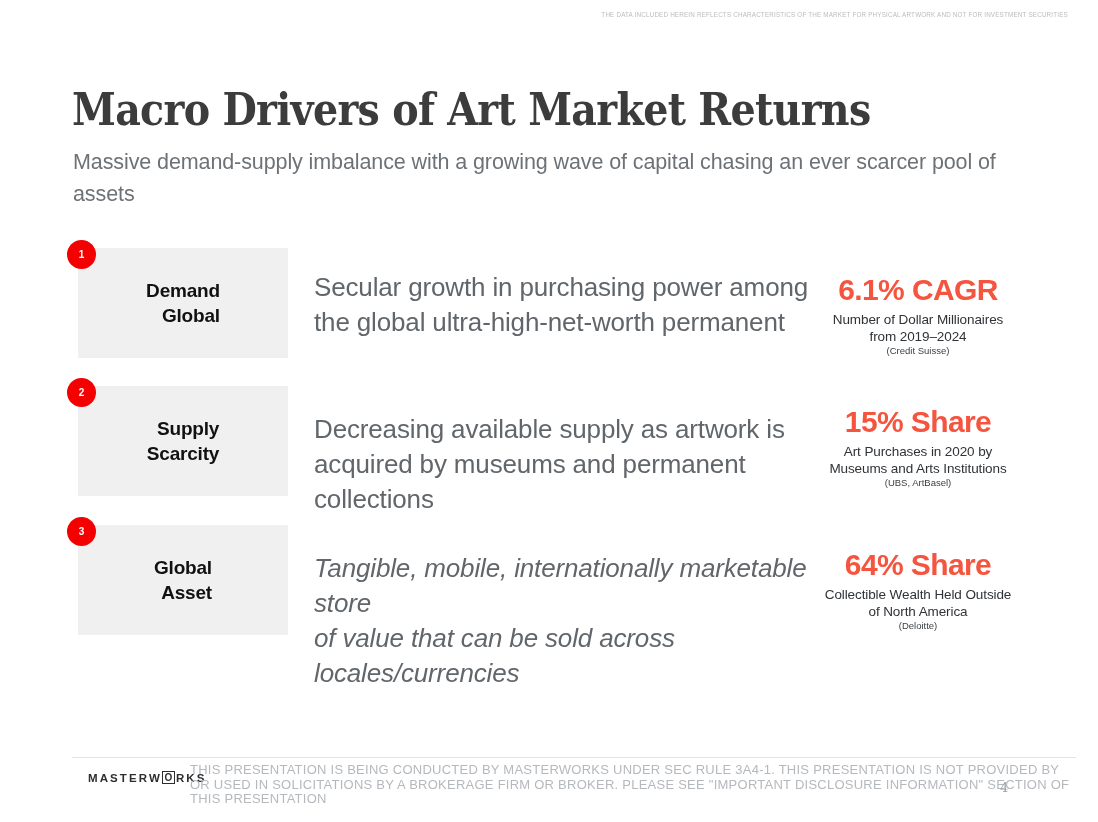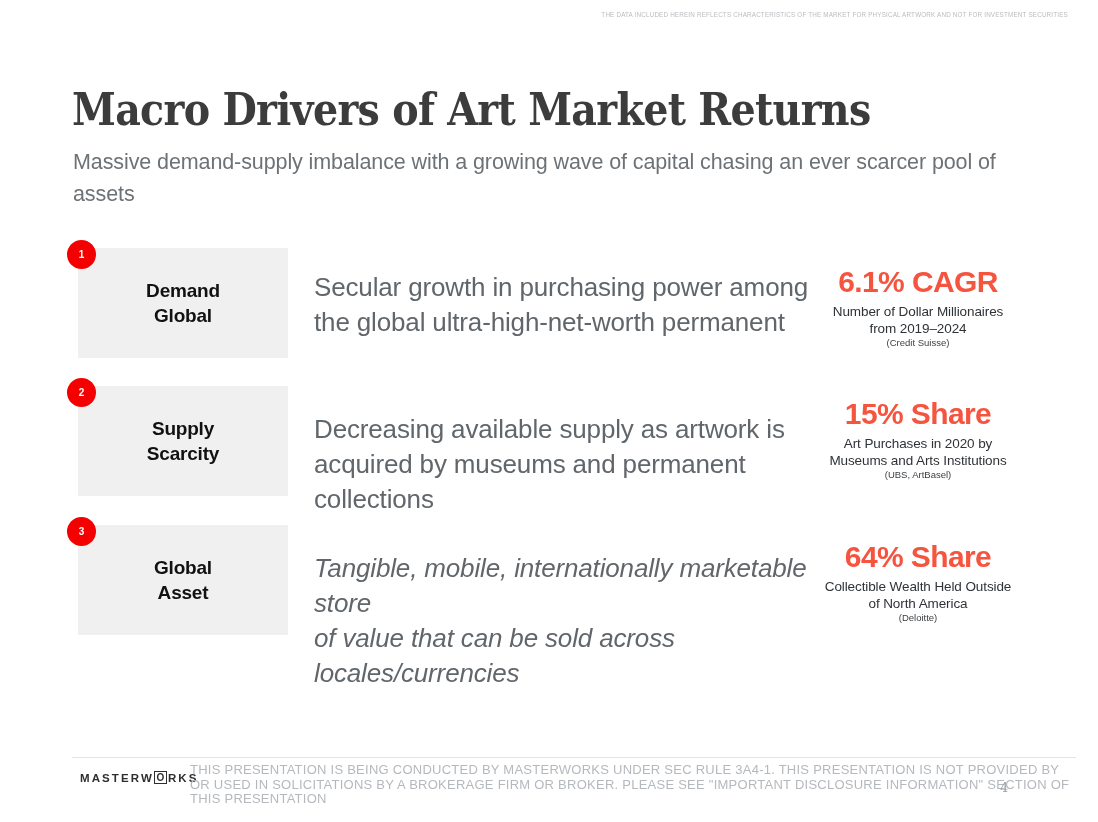--- a/index.html
+++ b/index.html
@@ -97,21 +97,21 @@
     top: 8px;
     width: 210px;
     height: 110px;
     background: #f0f0f0;
     display: flex;
     align-items: center;
     justify-content: center;
     z-index: 1;
   }
   .panel-label {
-    text-align: center;
+    text-align: right;
     font-size: 19px;
     font-weight: bold;
     color: #111111;
     line-height: 25px;
     letter-spacing: -0.2px;
   }
 
   .desc {
     position: absolute;
     left: 314px;
@@ -130,20 +130,21 @@
     width: 228px;
     text-align: center;
   }
   .stat-head {
     font-size: 30px;
     font-weight: bold;
     color: #f5543f;
     letter-spacing: -0.6px;
     line-height: 36px;
     white-space: nowrap;
+    margin-top: 8px;
   }
   .stat-caption {
     margin-top: 4px;
     font-size: 13.5px;
     color: #2f3337;
     line-height: 16.5px;
     letter-spacing: -0.1px;
   }
   .stat-source {
     margin-top: 0;
@@ -162,21 +163,21 @@
   .footer-rule {
     position: absolute;
     left: 72px;
     top: 757px;
     width: 1004px;
     height: 1px;
     background: #e4e4e4;
   }
   .logo {
     position: absolute;
-    left: 80px;
+    left: 88px;
     top: 771px;
     display: flex;
     align-items: center;
     font-size: 11.5px;
     font-weight: 600;
     letter-spacing: 2.1px;
     color: #2e2e2e;
   }
   .logo .boxo {
     display: inline-flex;

